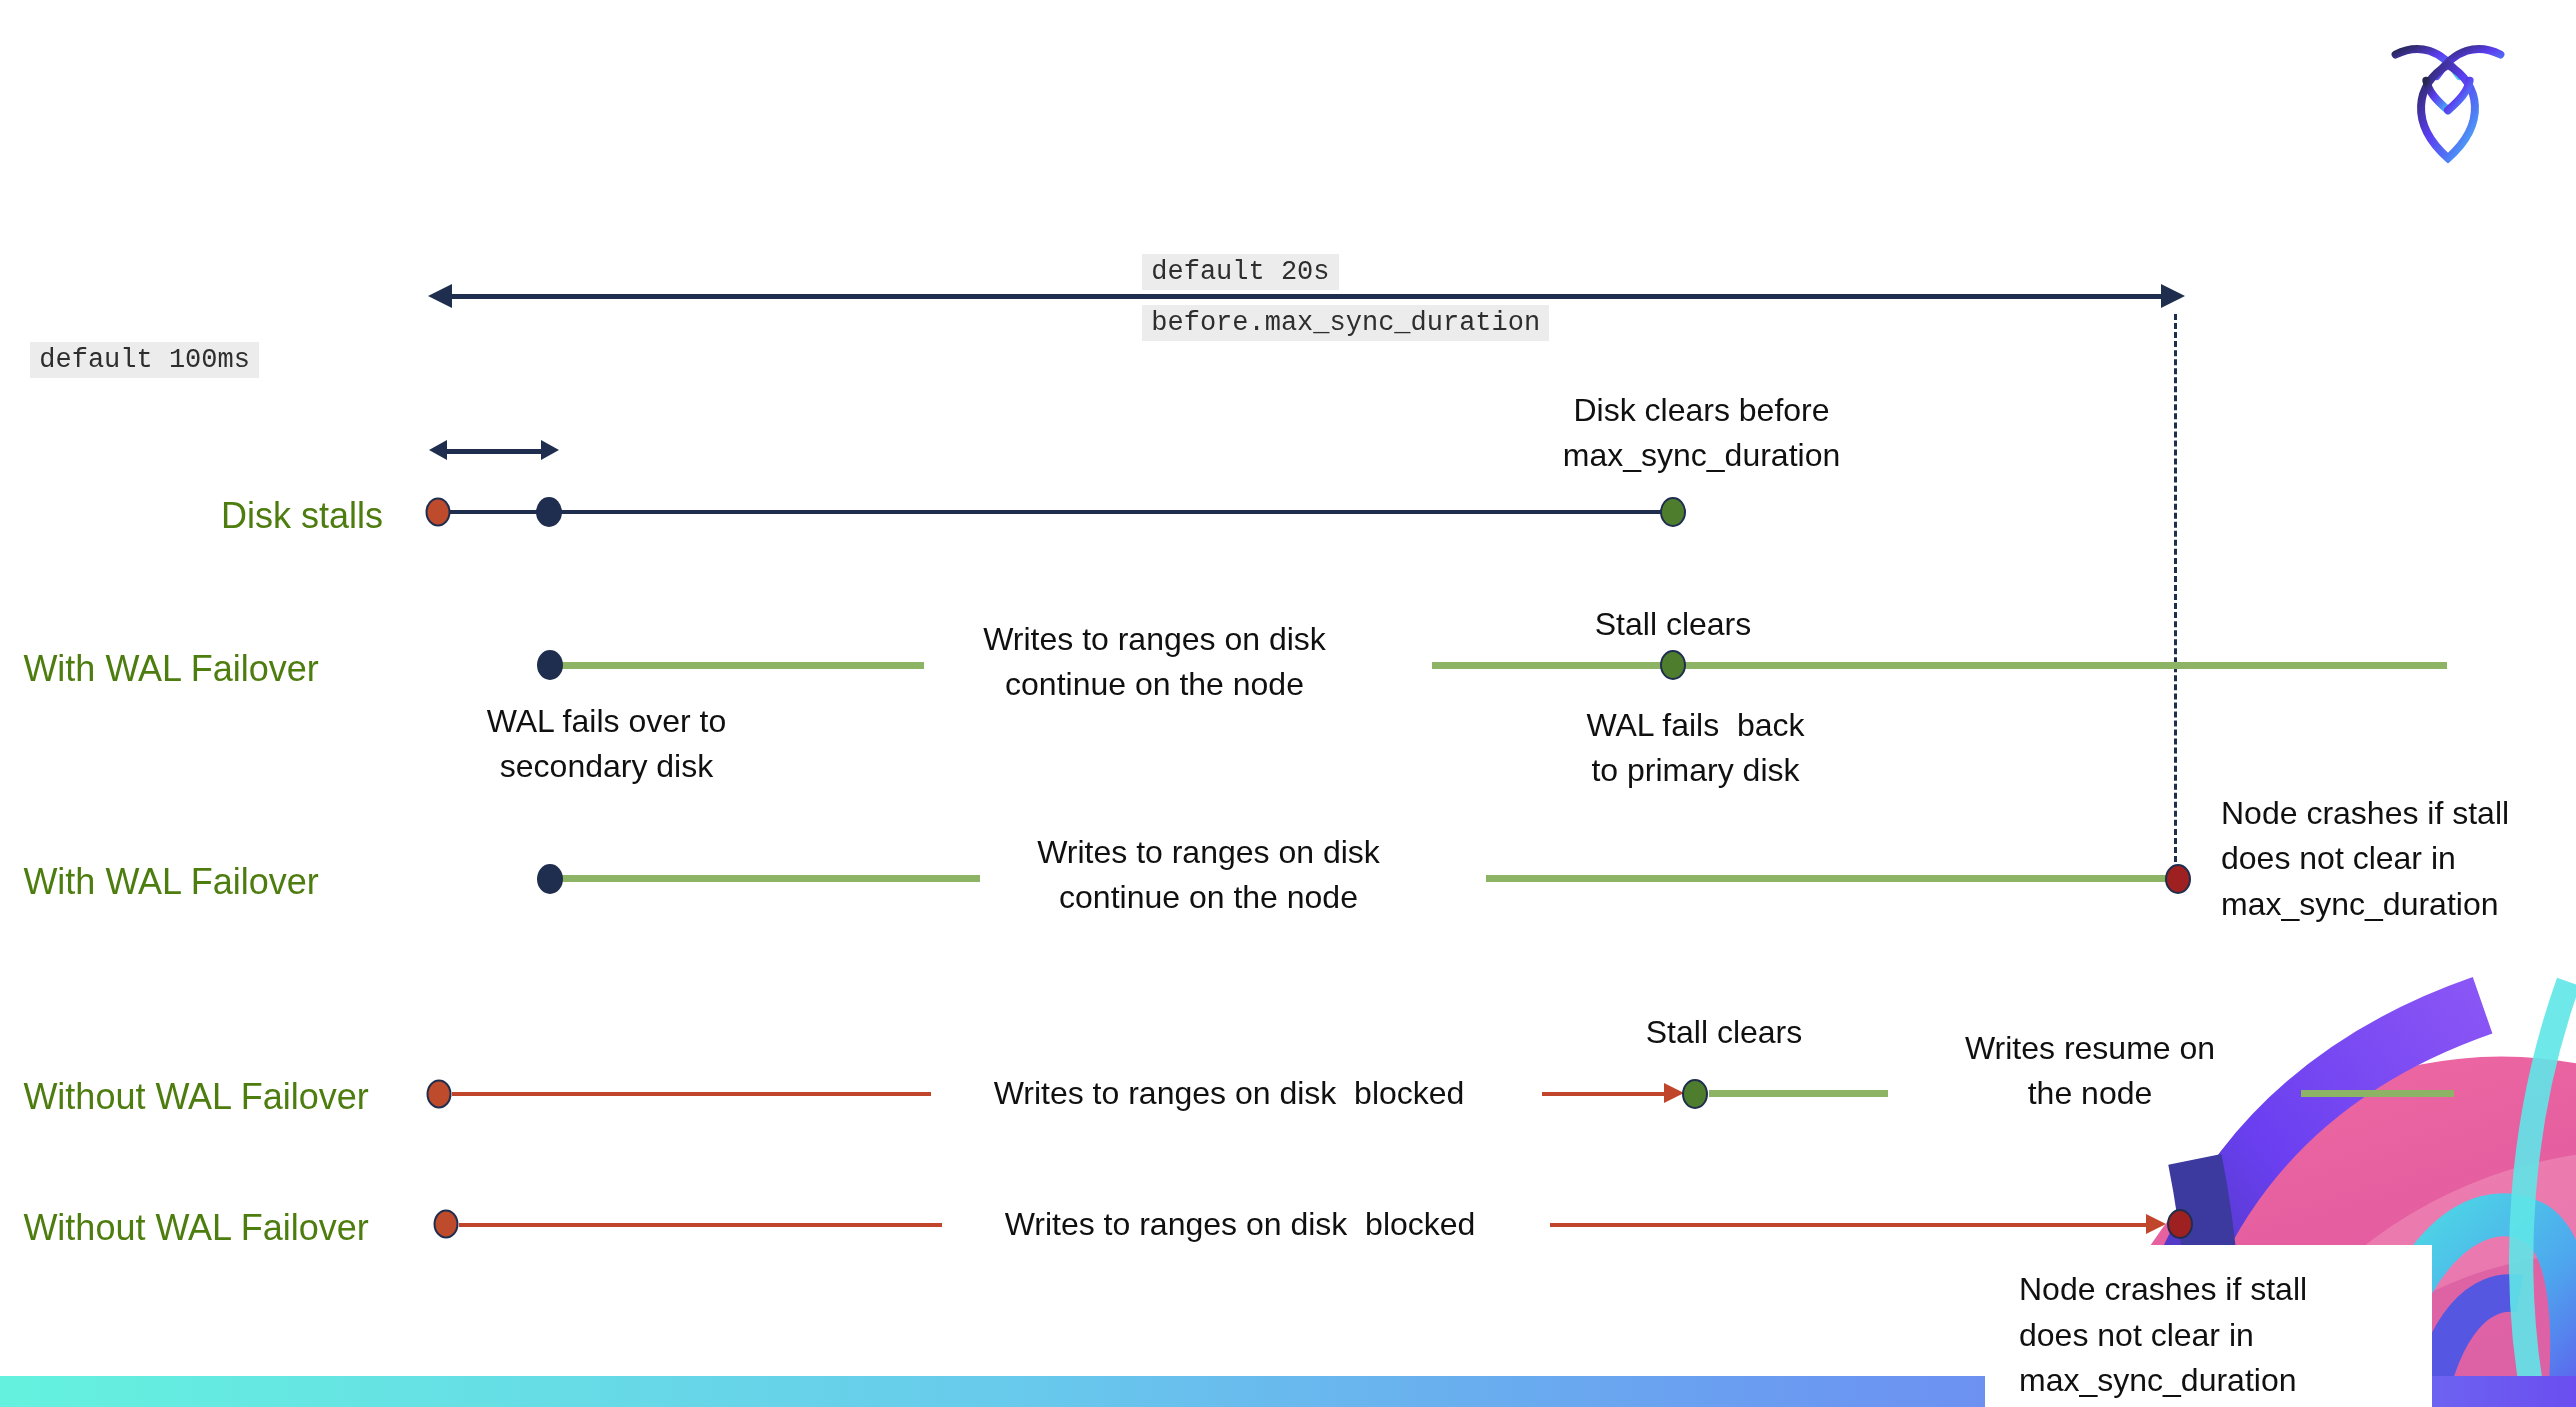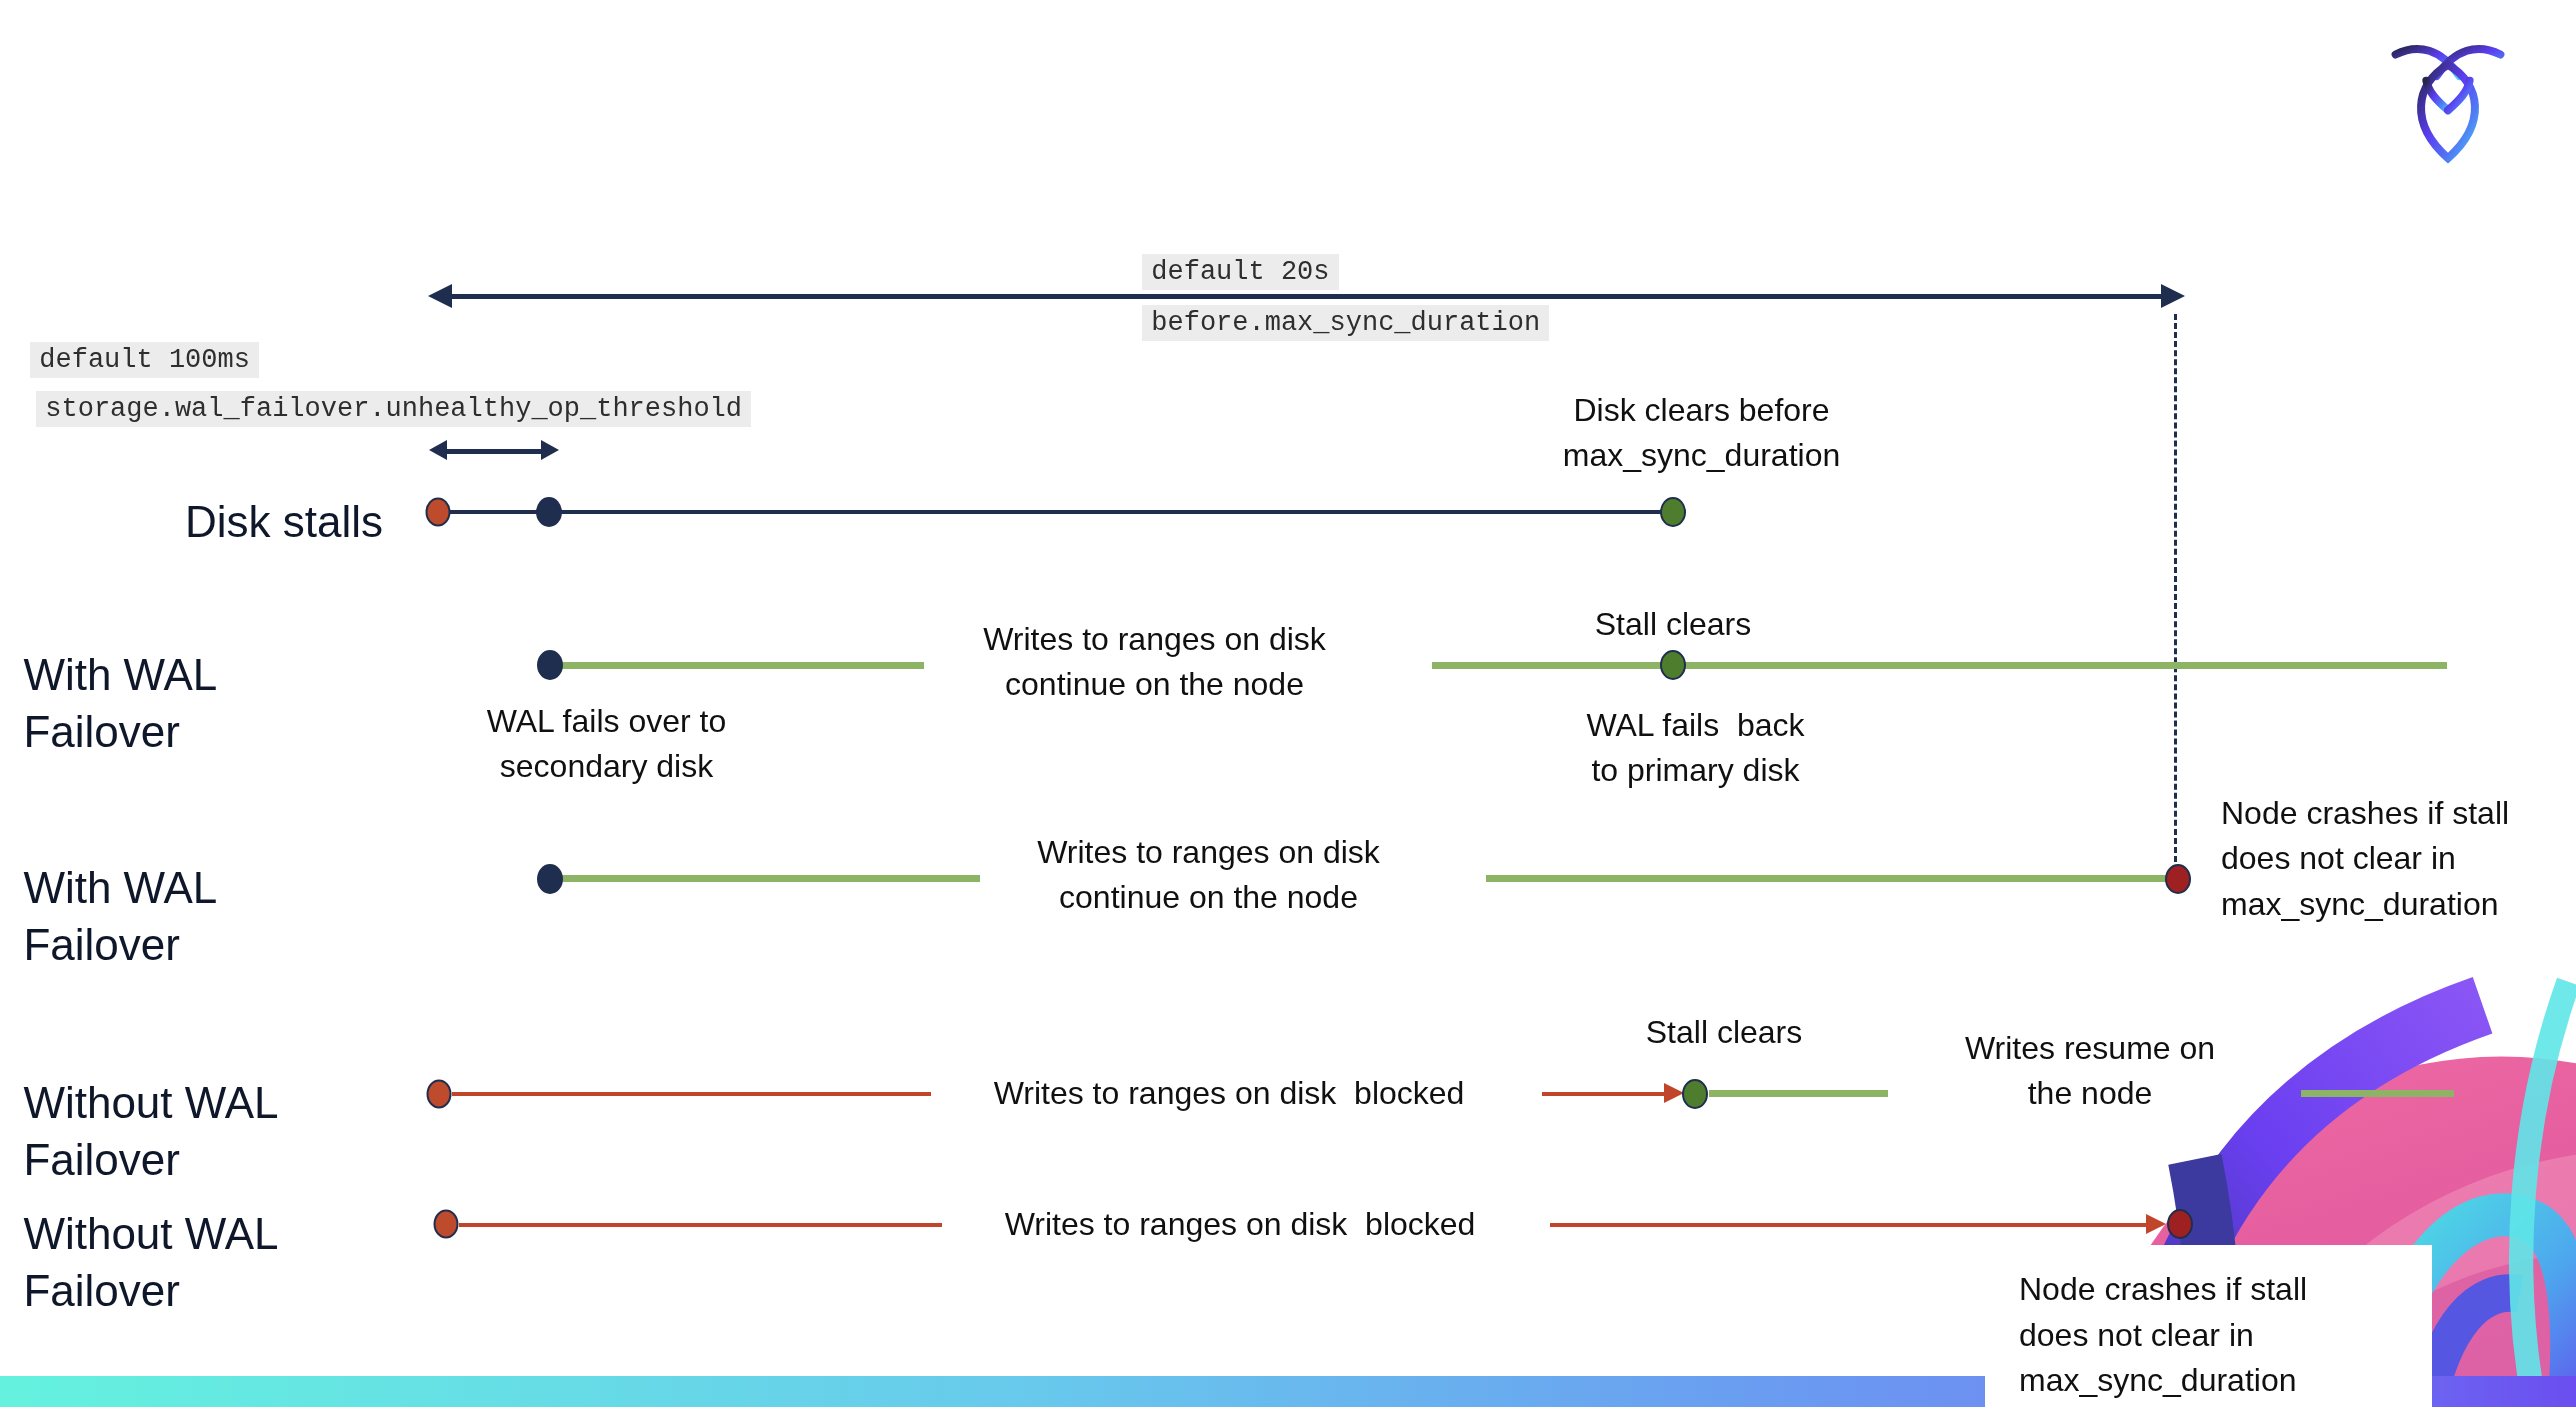--- a/index.html
+++ b/index.html
@@ -18,21 +18,21 @@
   }
   .title{
     position:absolute; left:65px; top:41px; font-size:93px; font-weight:bold;
     letter-spacing:-1.9px; color:#0d0d0d; z-index:5;
   }
   .mono-chip{
     position:absolute; font-family:"Liberation Mono", monospace; font-size:27px;
     background:var(--chip-bg); color:#2e2e2e; padding:2.8px 9.3px; white-space:pre; z-index:5;
   }
   .row-label{
-    position:absolute; font-size:44px; line-height:1.3; color:#0f172a; z-index:5;
+    position:absolute; font-size:36px; line-height:1.3; color:#4d7c0f; z-index:5;
   }
   .note{
     position:absolute; font-size:32px; line-height:1.42; color:#101010;
     white-space:pre-wrap; text-align:center; z-index:6;
   }
   .note.left{text-align:left;}
   .hline{position:absolute; z-index:4;}
   .hline.navy{height:3.7px; background:var(--navy);}
   .hline.navy-thick{height:4.7px; background:var(--navy);}
   .hline.green{height:6.5px; background:var(--green-line);}
@@ -86,21 +86,20 @@
     </g>
   </svg>
 
   <div class="hline navy-thick" style="left:451px;top:294px;width:1712px;"></div>
   <div class="tri nl" style="left:428px;top:284px;"></div>
   <div class="tri nr" style="left:2161px;top:284px;"></div>
   <div class="mono-chip" style="left:1142px;top:254px;text-align:right;">default 20s</div>
   <div class="mono-chip" style="left:1142px;top:305px;">before.max_sync_duration</div>
 
   <div class="mono-chip" style="left:30px;top:342px;">default 100ms</div>
-  <div class="mono-chip" style="left:36px;top:391px;">storage.wal_failover.unhealthy_op_threshold</div>
 
   <div class="hline navy-thick" style="left:447px;top:449px;width:95px;"></div>
   <div class="tri snl" style="left:429px;top:440px;"></div>
   <div class="tri snr" style="left:541px;top:440px;"></div>
 
   <div class="vdash" style="left:2174px;top:314px;height:548px;"></div>
 
   <div class="row-label" style="left:131px;top:493px;width:252px;text-align:right;">Disk stalls</div>
   <div class="hline navy" style="left:449px;top:510px;width:90px;"></div>
   <div class="hline navy" style="left:559px;top:510px;width:1105px;"></div>

